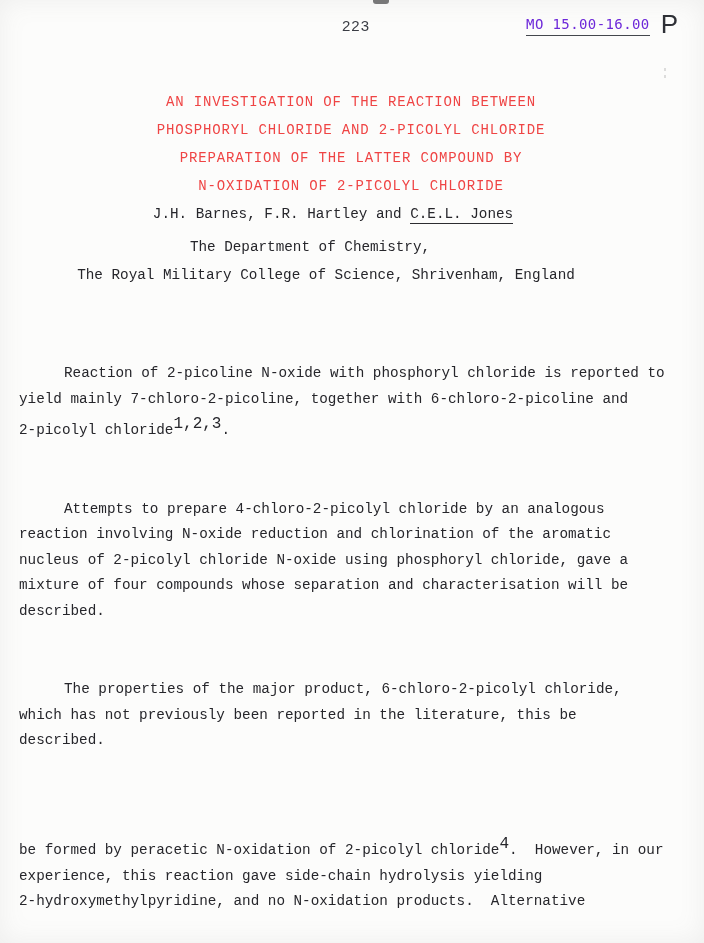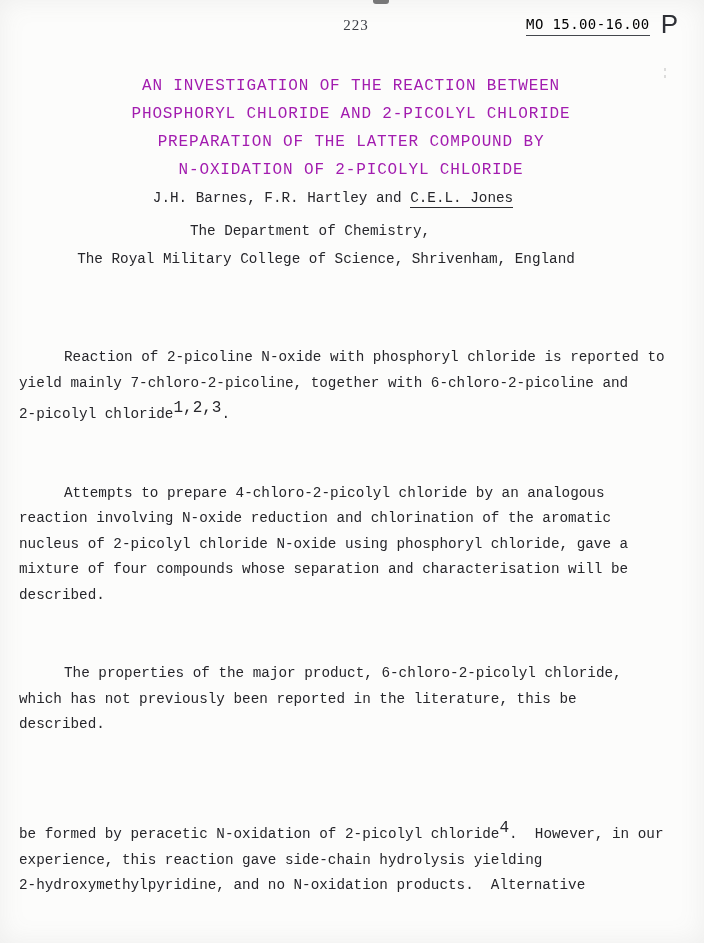--- a/index.html
+++ b/index.html
@@ -34,38 +34,38 @@
     background: #4d4d4f;
     border-radius: 0 0 3px 3px;
     opacity: .75;
   }
   .page-num {
     position: absolute;
     left: 16px;
     right: 0;
     top: 17px;
     text-align: center;
-    font-family: Liberation Serif, serif;
+    font-family: Liberation Sans, sans-serif;
     font-size: 15px;
     letter-spacing: 1px;
     color: #3a3d44;
   }
   .session {
     position: absolute;
     right: 0;
     top: 12px;
     display: flex;
     align-items: flex-start;
     gap: 11px;
   }
   .session-code {
     font-family: "DejaVu Sans Mono", monospace;
     font-size: 14px;
     letter-spacing: 0.4px;
-    color: #000000;
+    color: #6d28d9;
     border-bottom: 1.6px solid #44474d;
     padding-bottom: 3px;
     margin-top: 4px;
   }
   .session-track {
     font-family: "Liberation Sans", sans-serif;
     font-size: 26px;
     line-height: 24px;
     font-weight: 400;
     color: #2e3036;
@@ -76,26 +76,26 @@
     top: 68px;
     width: 2px;
     height: 14px;
     opacity: .28;
     background: repeating-linear-gradient(#8a8a8a 0 3px, transparent 3px 7px);
   }
   
   .title {
     position: relative;
     left: 3px;
-    margin-top: 32px;
+    margin-top: 48px;
     text-align: center;
-    font-size: 16px;
+    font-size: 14px;
     line-height: 28px;
     letter-spacing: 0.85px;
-    color: #a21caf;
+    color: #ef4444;
   }
   
   .authors {
     position: relative;
     left: -15px;
     margin-top: 0;
     text-align: center;
     font-size: 14.3px;
     line-height: 28px;
   }

